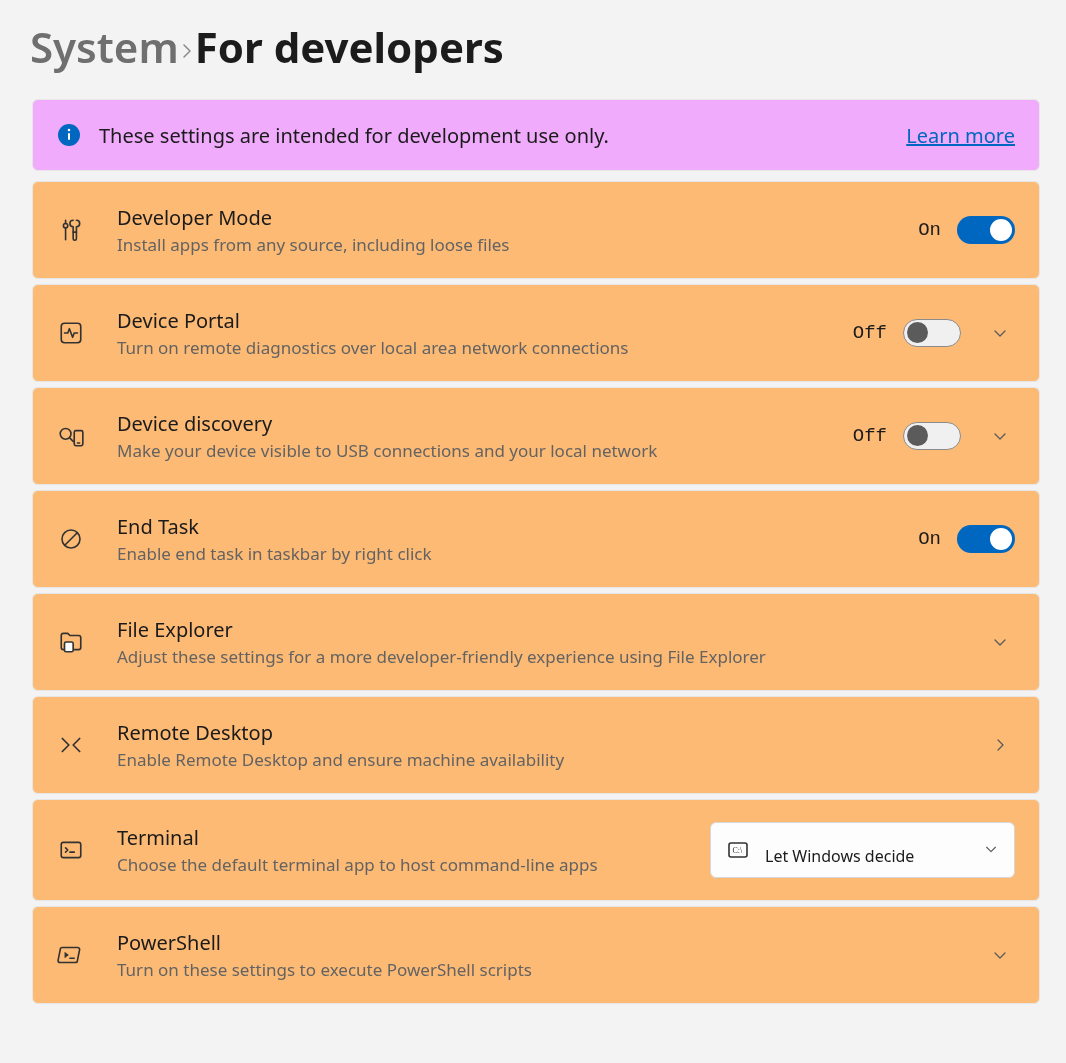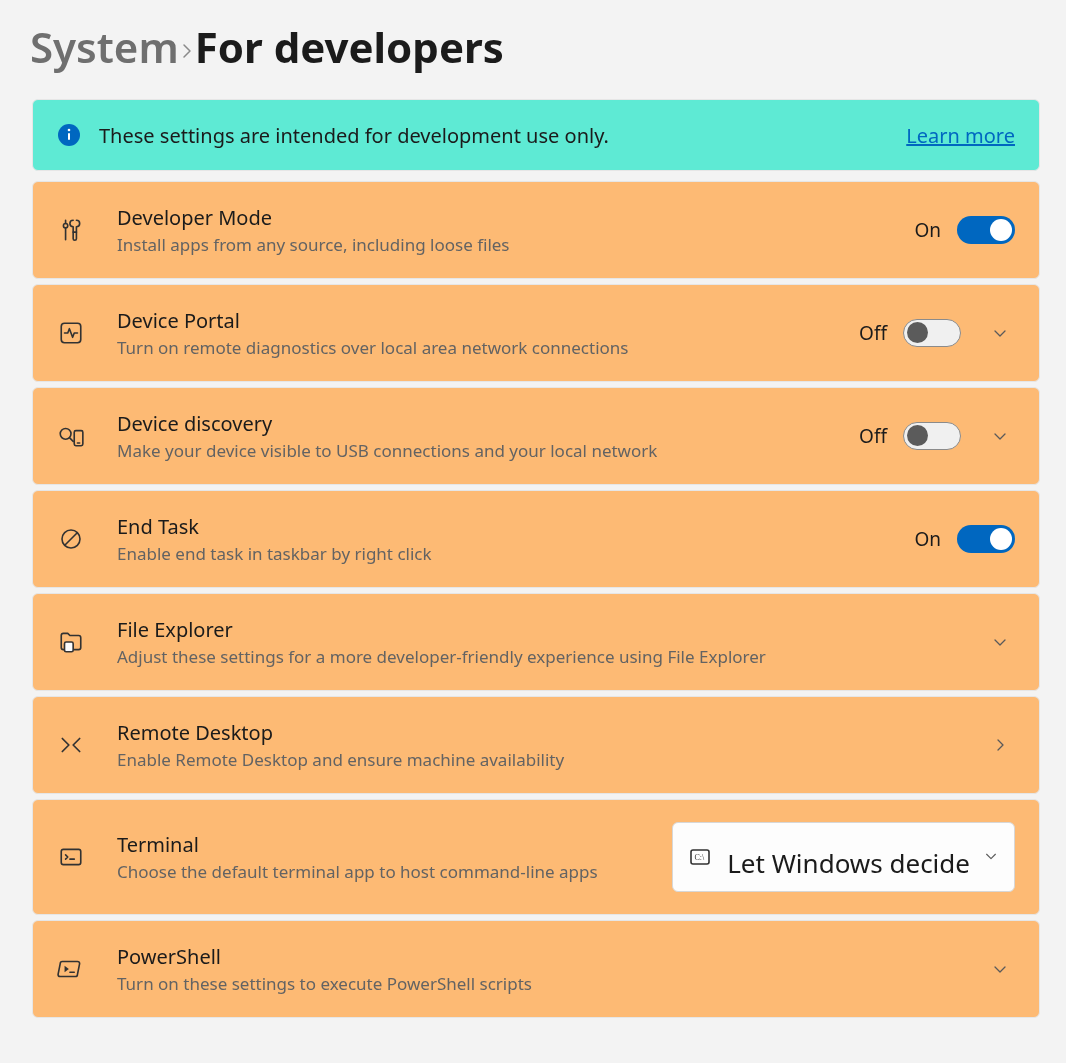--- a/index.html
+++ b/index.html
@@ -39,21 +39,21 @@
     background: #fdba74;
     border: 1px solid #e6e6e6;
     border-radius: 6px;
     margin: 5px 0 5px 4px;
     display: flex;
     align-items: center;
     padding: 22px 24px;
     min-height: 90px;
   }
   .info-card {
-    background: #5eead4;
+    background: #f0abfc;
     padding: 18px 24px;
     min-height: 72px;
     margin-bottom: 10px;
   }
   .info-icon-wrap {
     width: 24px;
     height: 24px;
     display: flex;
     align-items: center;
     justify-content: center;
@@ -96,20 +96,21 @@
     text-decoration: underline;
   }
   .right-col {
     display: flex;
     align-items: center;
     gap: 16px;
   }
   .state-label {
     font-size: 19px;
     color: #1b1b1b;
+    font-family: Liberation Mono, monospace;
   }
   .toggle {
     width: 58px;
     height: 28px;
     border-radius: 14px;
     position: relative;
     cursor: pointer;
   }
   .toggle.on { background: #0067c0; }
   .toggle.off {
@@ -140,21 +141,21 @@
     align-items: center;
     gap: 14px;
     background: #fdfdfd;
     border: 1px solid #d7d7d7;
     border-radius: 6px;
     padding: 10px 16px 10px 14px;
     min-width: 305px;
     cursor: pointer;
   }
   .combo .combo-icon { width: 26px; height: 26px; display:flex; align-items:center; justify-content:center; }
-  .combo .combo-label { font-size: 26px; flex: 1; margin-top: 12px; }
+  .combo .combo-label { font-size: 16px; flex: 1; margin-top: 12px; }
   .combo .combo-chev { color: #5a5a5a; }
 </style>
 </head>
 <body>
 
 <div class="breadcrumb">
   <span class="bc-parent">System</span>
   <span class="bc-sep">
     <svg width="16" height="16" viewBox="0 0 16 16" fill="none">
         <path d="M5 2 L11 8 L5 14" stroke="currentColor" stroke-width="1.5" fill="none" stroke-linecap="round" stroke-linejoin="round"></path>

